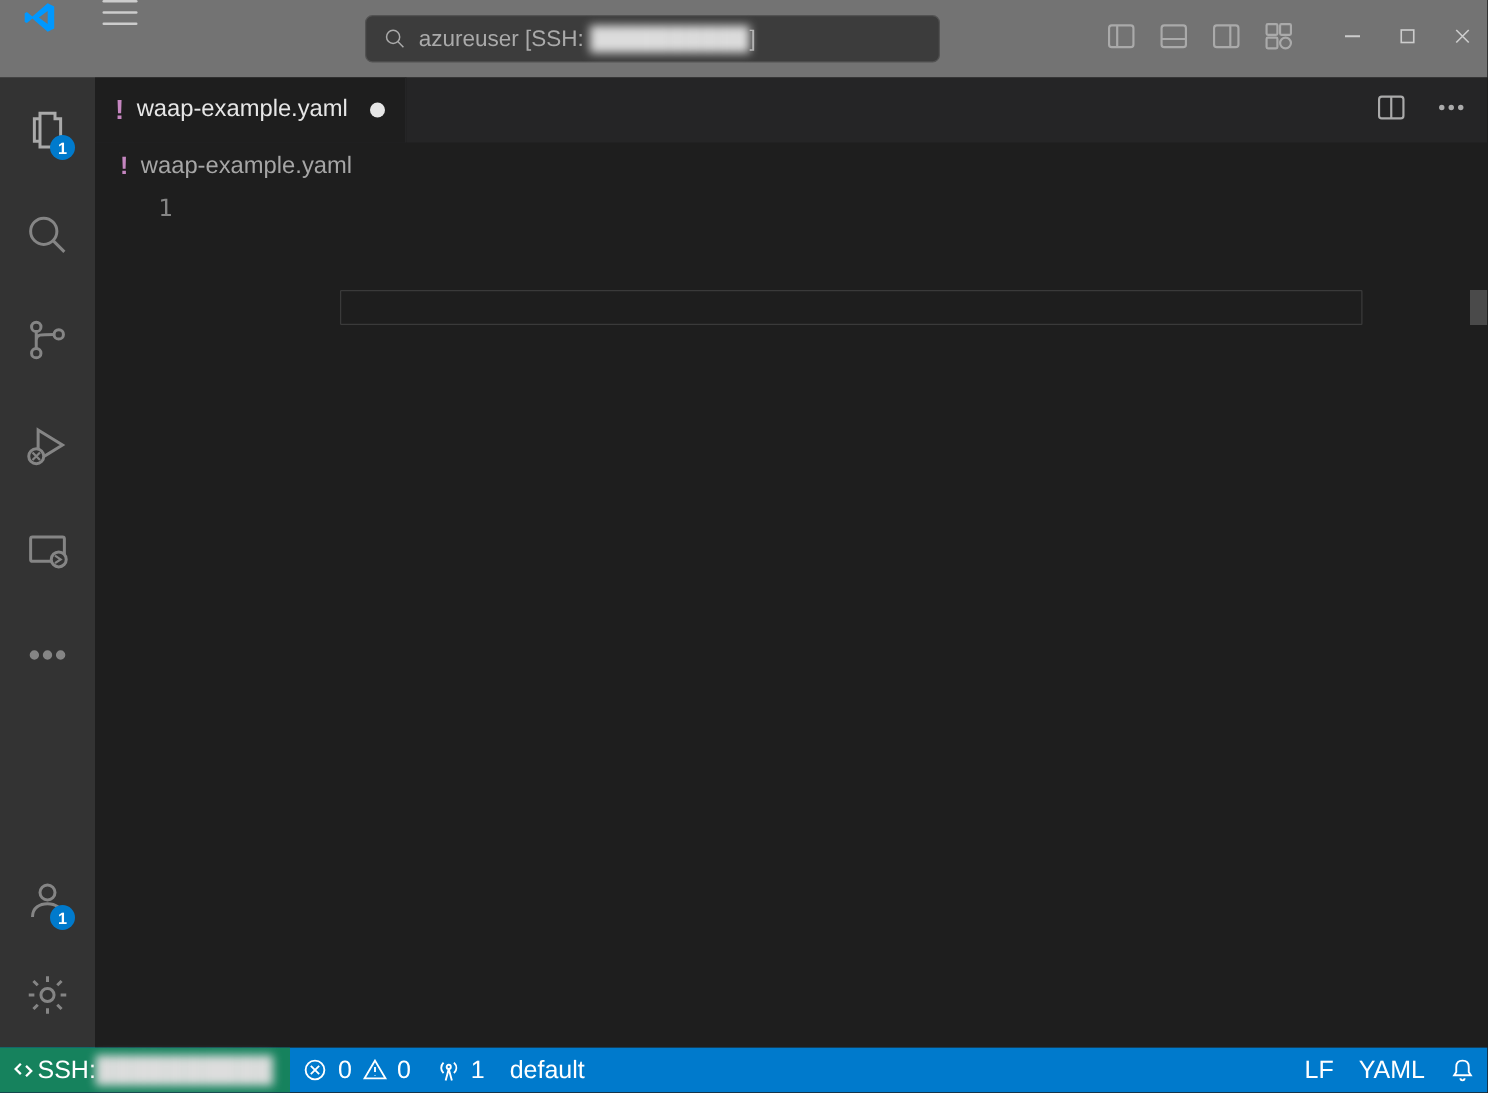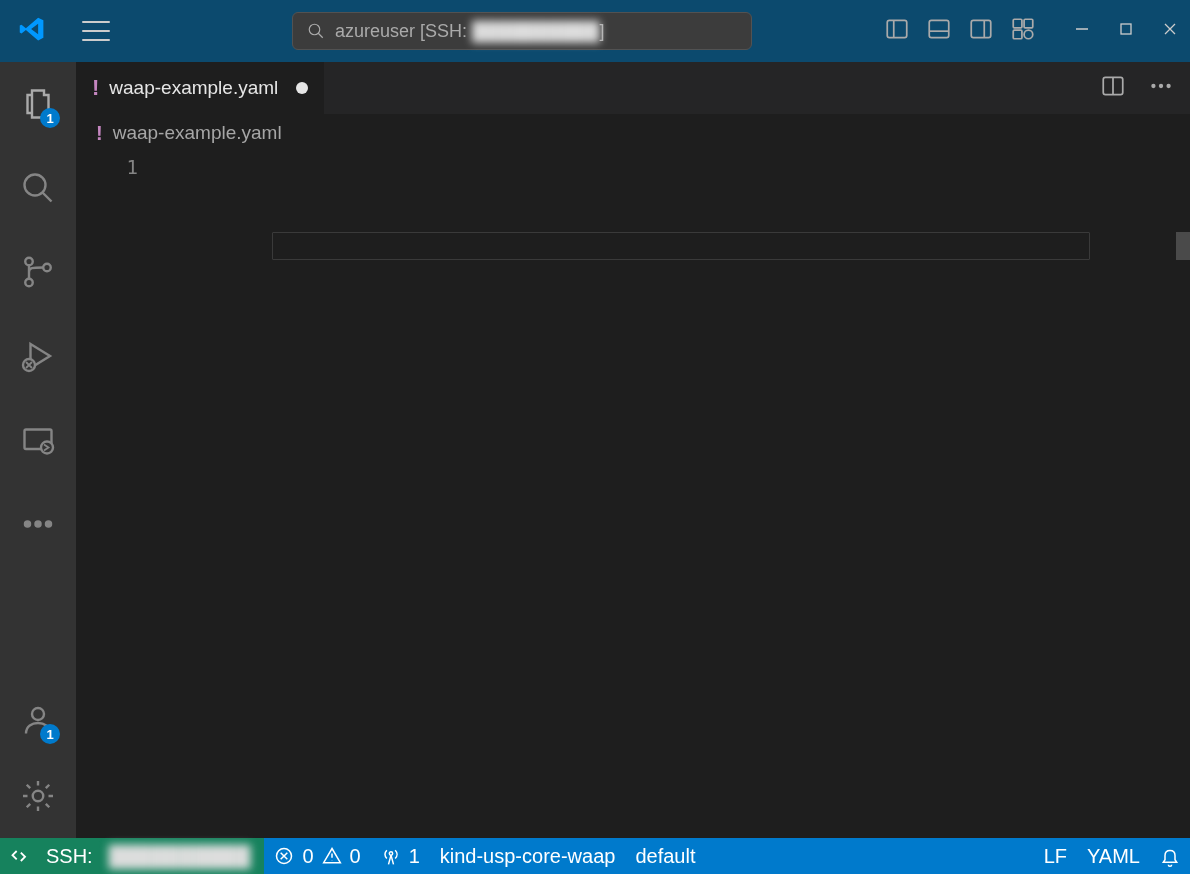--- a/index.html
+++ b/index.html
@@ -8,23 +8,22 @@
   height: 874px;
   background: #1e1e1e;
   font-family: -apple-system, BlinkMacSystemFont, "Segoe UI", sans-serif;
   color: #cccccc;
   overflow: hidden;
   display: flex;
   flex-direction: column;
 }
 .titlebar {
   height: 62px;
-  background: #0c4a6e;
-  display: flex;
-  align-items: center;
+  background: #737373;
+  display: flex;
   padding: 0 12px;
   gap: 10px;
 }
 .vscode-logo { width: 28px; height: 28px; margin-left: 6px; margin-right: 6px; }
 .hamburger { width: 28px; height: 20px; display: flex; flex-direction: column; justify-content: space-between; margin-left: 20px; margin-right: 12px; cursor: pointer; }
 .hamburger span { height: 2px; background: #ccc; border-radius: 1px; }
 .titlebar-spacer { flex: 1; display: flex; align-items: center; justify-content: center; gap: 12px; }
 .nav-arrows { display: flex; gap: 24px; align-items: center; margin-right: 18px; }
 .search-box {
   width: 460px;
@@ -103,24 +102,24 @@
   background: #007acc;
   display: flex;
   align-items: center;
   color: #fff;
   font-size: 20px;
 }
 .status-remote {
   background: #16825d;
   height: 100%;
   display: flex; align-items: center;
-  padding: 0 14px 0 10px; gap: 16px;
+  padding: 0 14px 0 10px; gap: 0;
 }
 .status-group { display: flex; align-items: center; gap: 8px; padding: 0 10px; height: 100%; cursor: pointer; }
-.status-bar .right { margin-left: auto; display: flex; align-items: flex-end; }
+.status-bar .right { margin-left: auto; display: flex; align-items: center; }
 .icon-svg { fill: none; stroke: currentColor; stroke-width: 1.6; }
 .clickable { cursor: pointer; }
 .blur-text { filter: blur(4px); color: #ddd; }
 </style>
 </head>
 <body>
 
 <div class="titlebar">
   <span class="clickable">
     <svg class="vscode-logo" viewBox="0 0 32 32">
@@ -334,23 +333,20 @@
 
   <div class="status-group">
     <svg width="20" height="20" viewBox="0 0 24 24" style="stroke:#fff;stroke-width:1.8;fill:none">
         <circle cx="12" cy="9" r="2"></circle>
         <path d="M7 5 C4 8 4 12 7 15 M17 5 C20 8 20 12 17 15 M12 11 L9 22 M12 11 L15 22"></path>
       </svg>
     <span>1</span>
   </div>
 
   <div class="status-group">
-    <span>kind-usp-core-waap</span>
-  </div>
-  <div class="status-group">
     <span>default</span>
   </div>
 
   <div class="right">
     <div class="status-group">
       <span>LF</span>
     </div>
     <div class="status-group">
       <span>YAML</span>
     </div>

